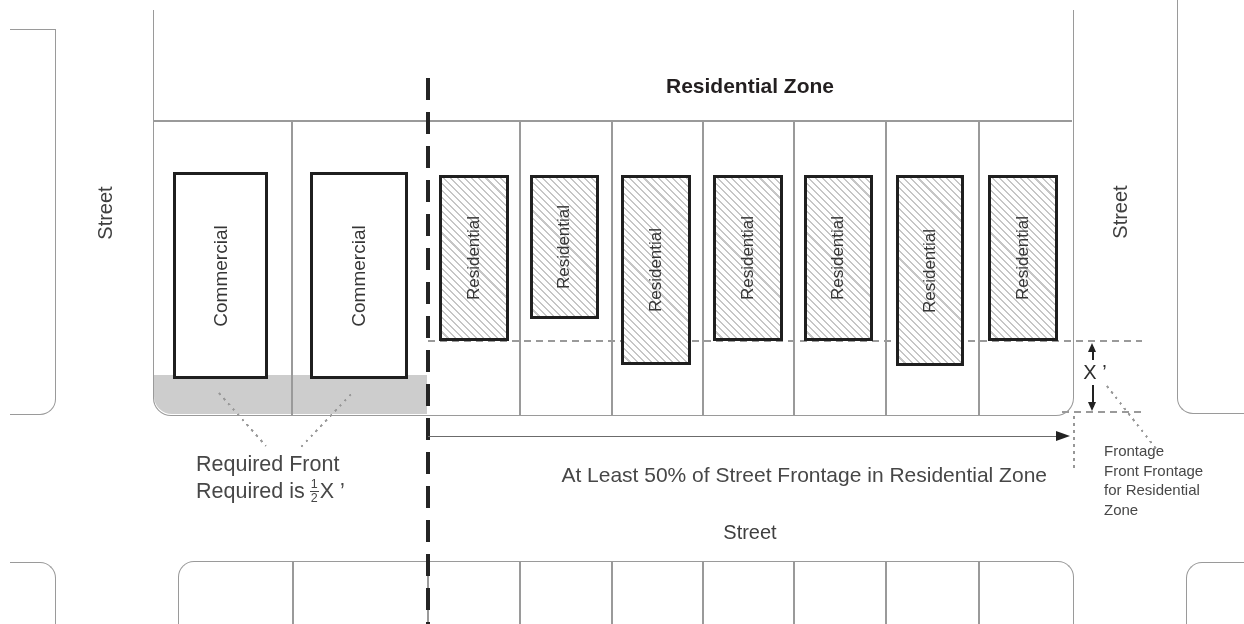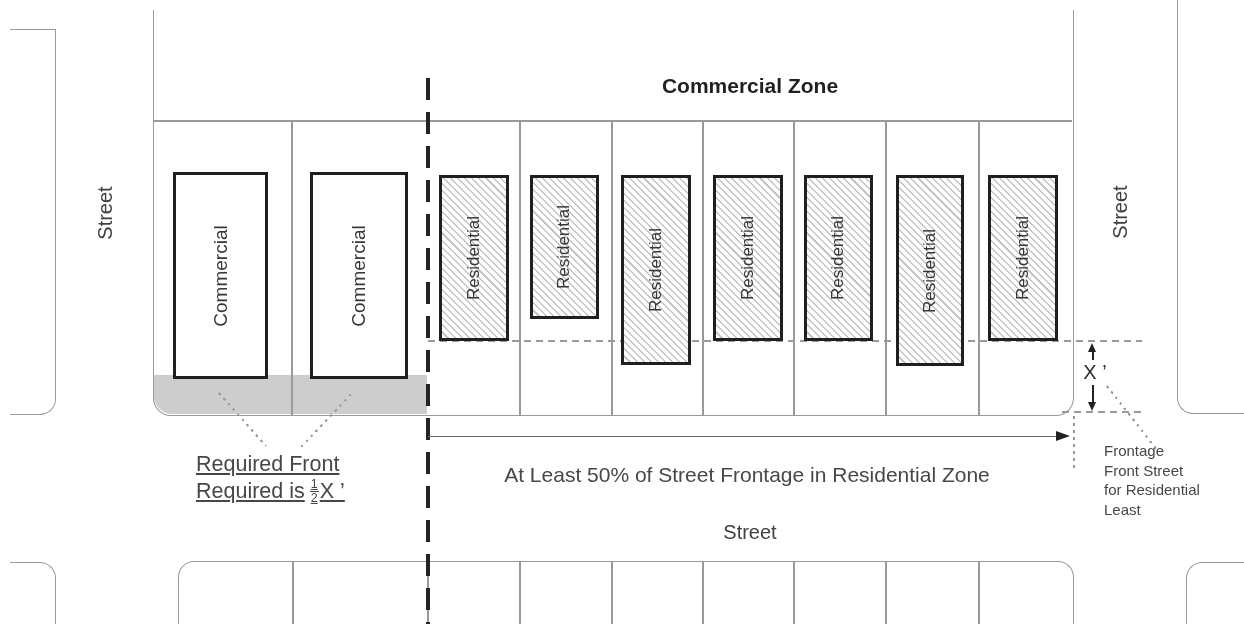--- a/index.html
+++ b/index.html
@@ -157,42 +157,42 @@
     <span class="vtxt r-label">Residential</span>
   </div>
 
   <div class="arrow-line-h" style="left:428px;top:436px;width:634px;"></div>
   <div class="tri tri-right" style="left:1056px;top:431px;"></div>
 
   <div class="arrow-line-v" style="left:1092px;top:347px;height:60px;"></div>
   <div class="tri tri-up" style="left:1088px;top:343px;"></div>
   <div class="tri tri-down" style="left:1088px;top:402px;"></div>
 
-  <div class="title" style="left:615px;top:74px;width:270px;">Commercial Zone</div>
+  <div class="title" style="left:615px;top:74px;width:270px;">Residential Zone</div>
 
   <div class="street-v" style="left:70px;top:200px;">Street</div>
   <div class="street-v" style="left:1085px;top:199px;">Street</div>
   <div class="street-h" style="left:690px;top:521px;width:120px;">Street</div>
 
-  <div class="note frontage" style="left:447px;top:463px;width:600px;">At Least 50% of Street Frontage in Residential Zone</div>
+  <div class="note frontage" style="left:447px;top:463px;width:600px;text-align:right;">At Least 50% of Street Frontage in Residential Zone</div>
 
-  <div class="note setback-note" style="left:196px;top:451px;text-decoration:underline;">
+  <div class="note setback-note" style="left:196px;top:451px;">
     <div>Required Front</div>
     <div class="setback-line2">
       <span>Required is</span>
       <span class="frac">
         <span class="num">1</span>
         <span class="den">2</span>
       </span>
       <span>X ’</span>
     </div>
   </div>
 
   <div class="xdim" style="left:1074px;top:360px;width:38px;">X ’</div>
 
   <div class="note res-setback" style="left:1104px;top:441px;">
     <div>Frontage</div>
-    <div>Front Street</div>
+    <div>Front Frontage</div>
     <div>for Residential</div>
-    <div>Least</div>
+    <div>Zone</div>
   </div>
 
 </div>
 
 </body></html>

